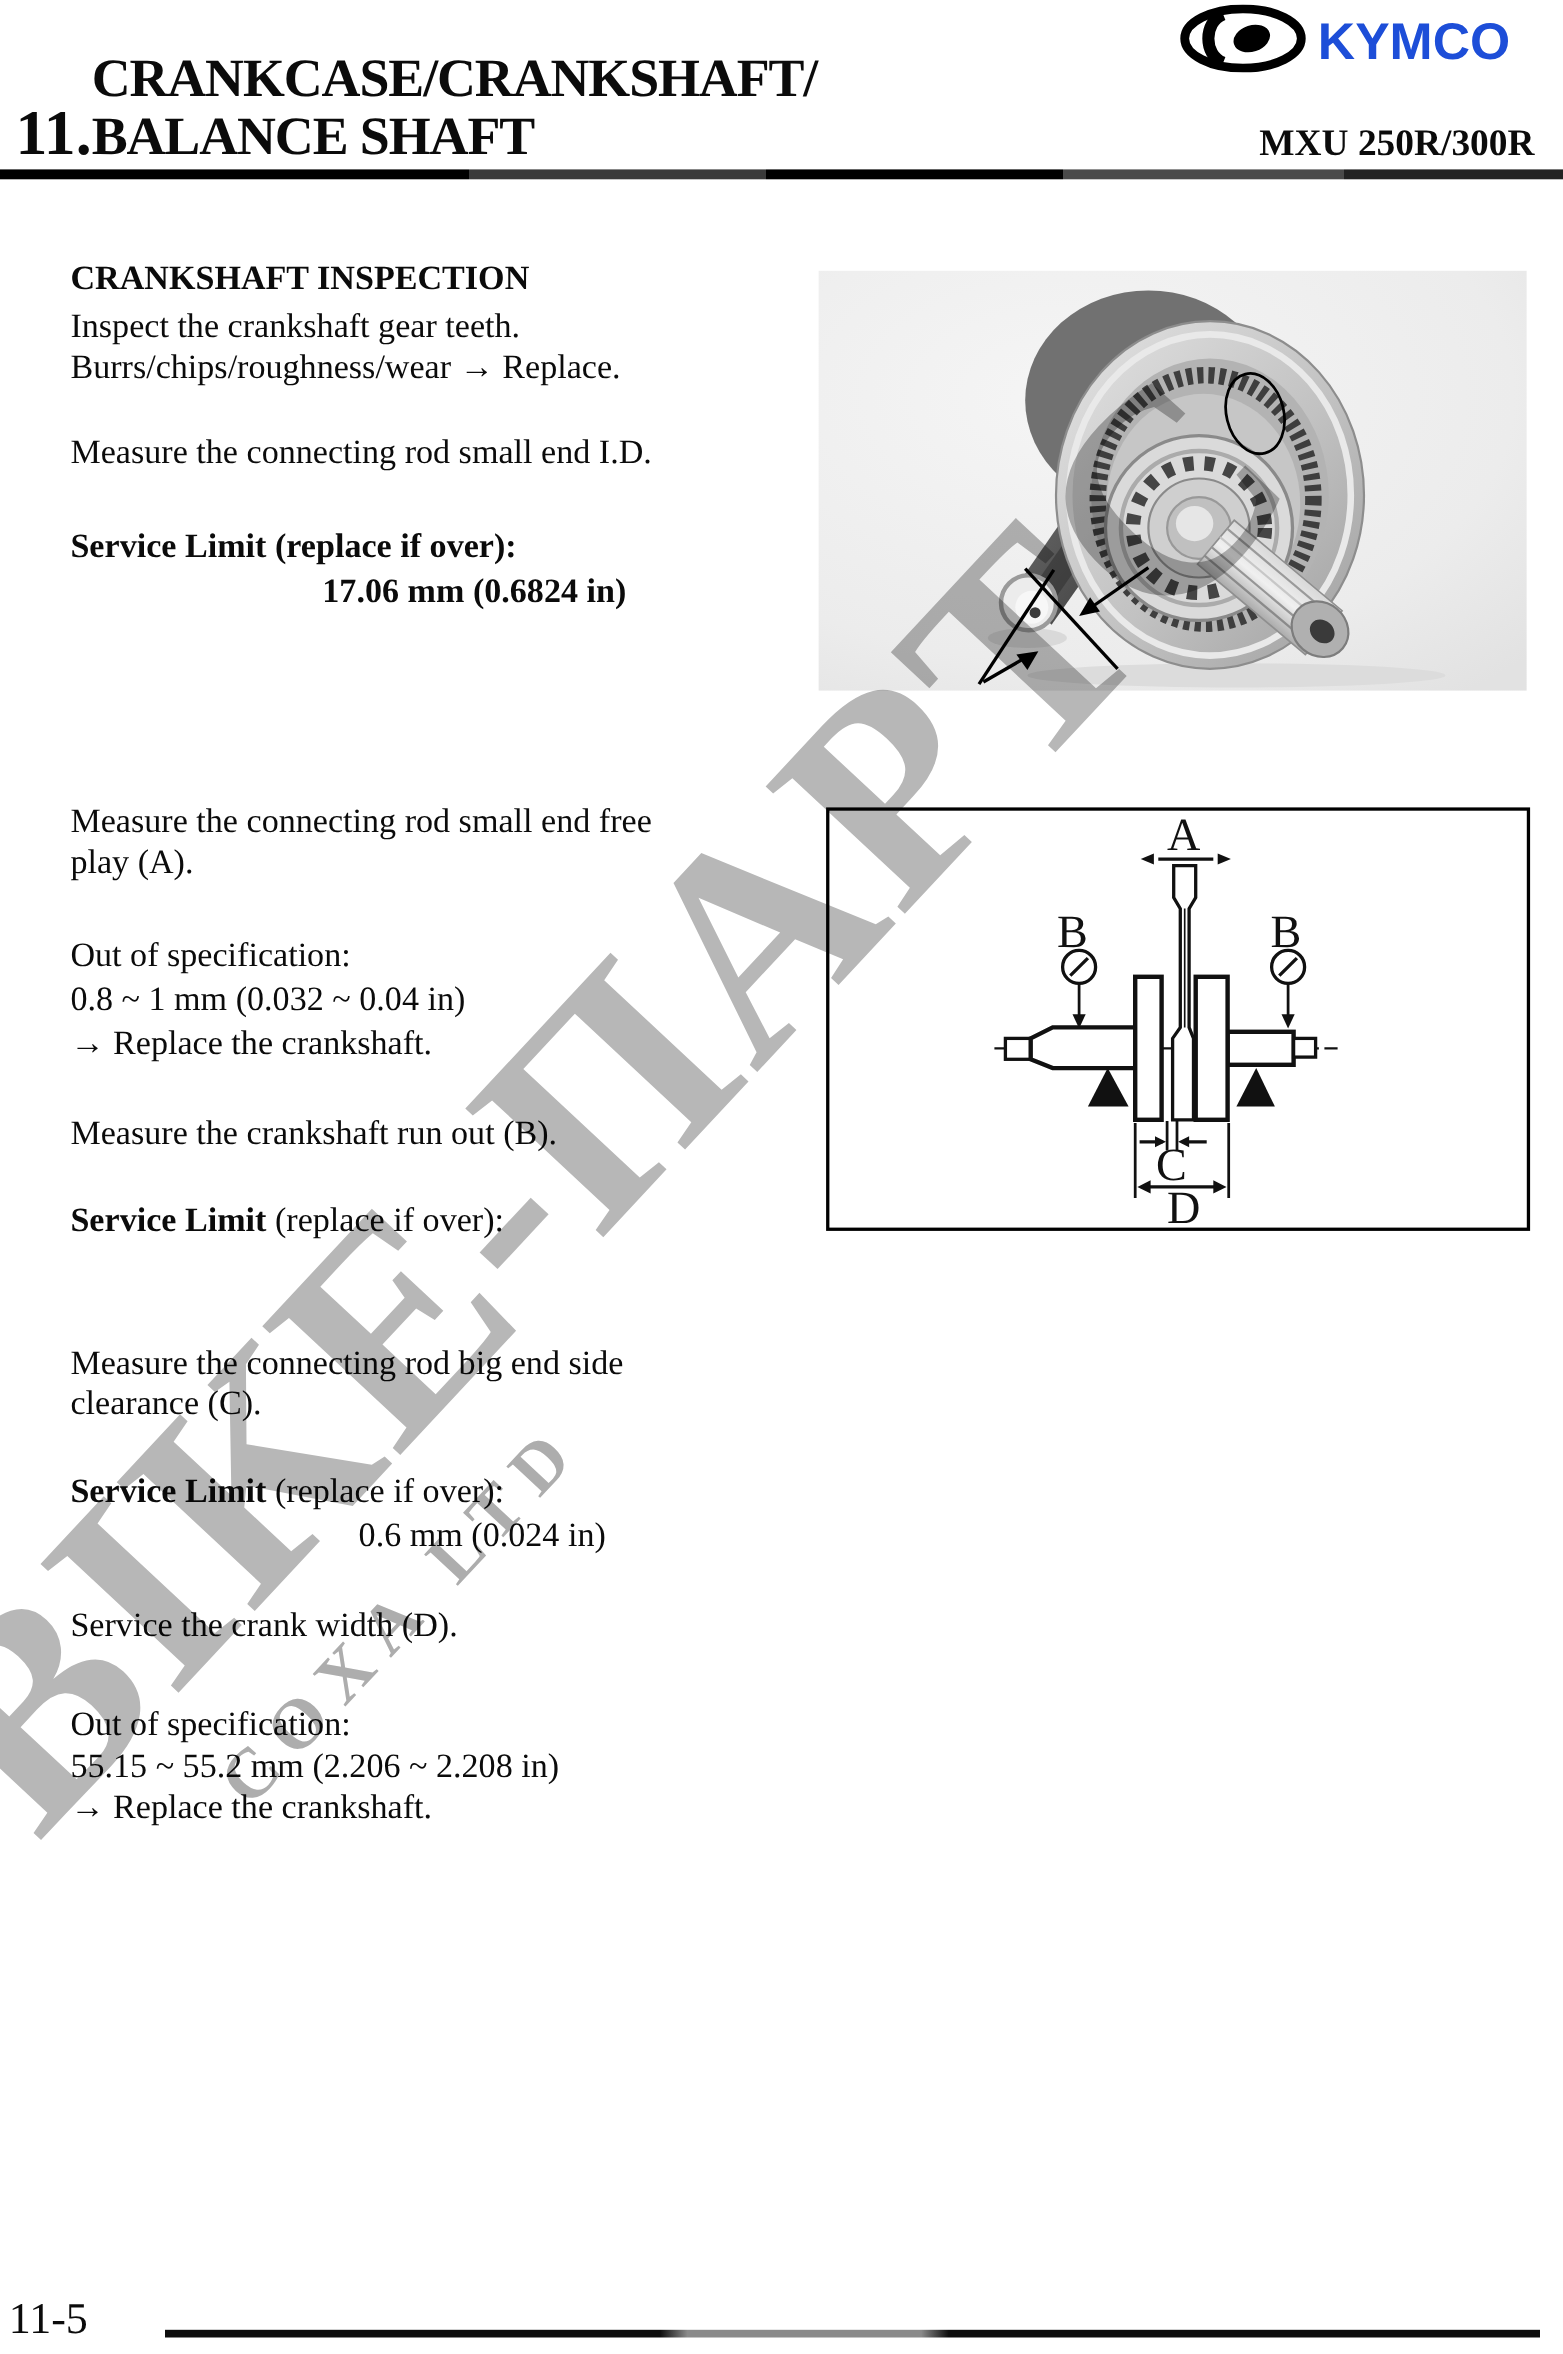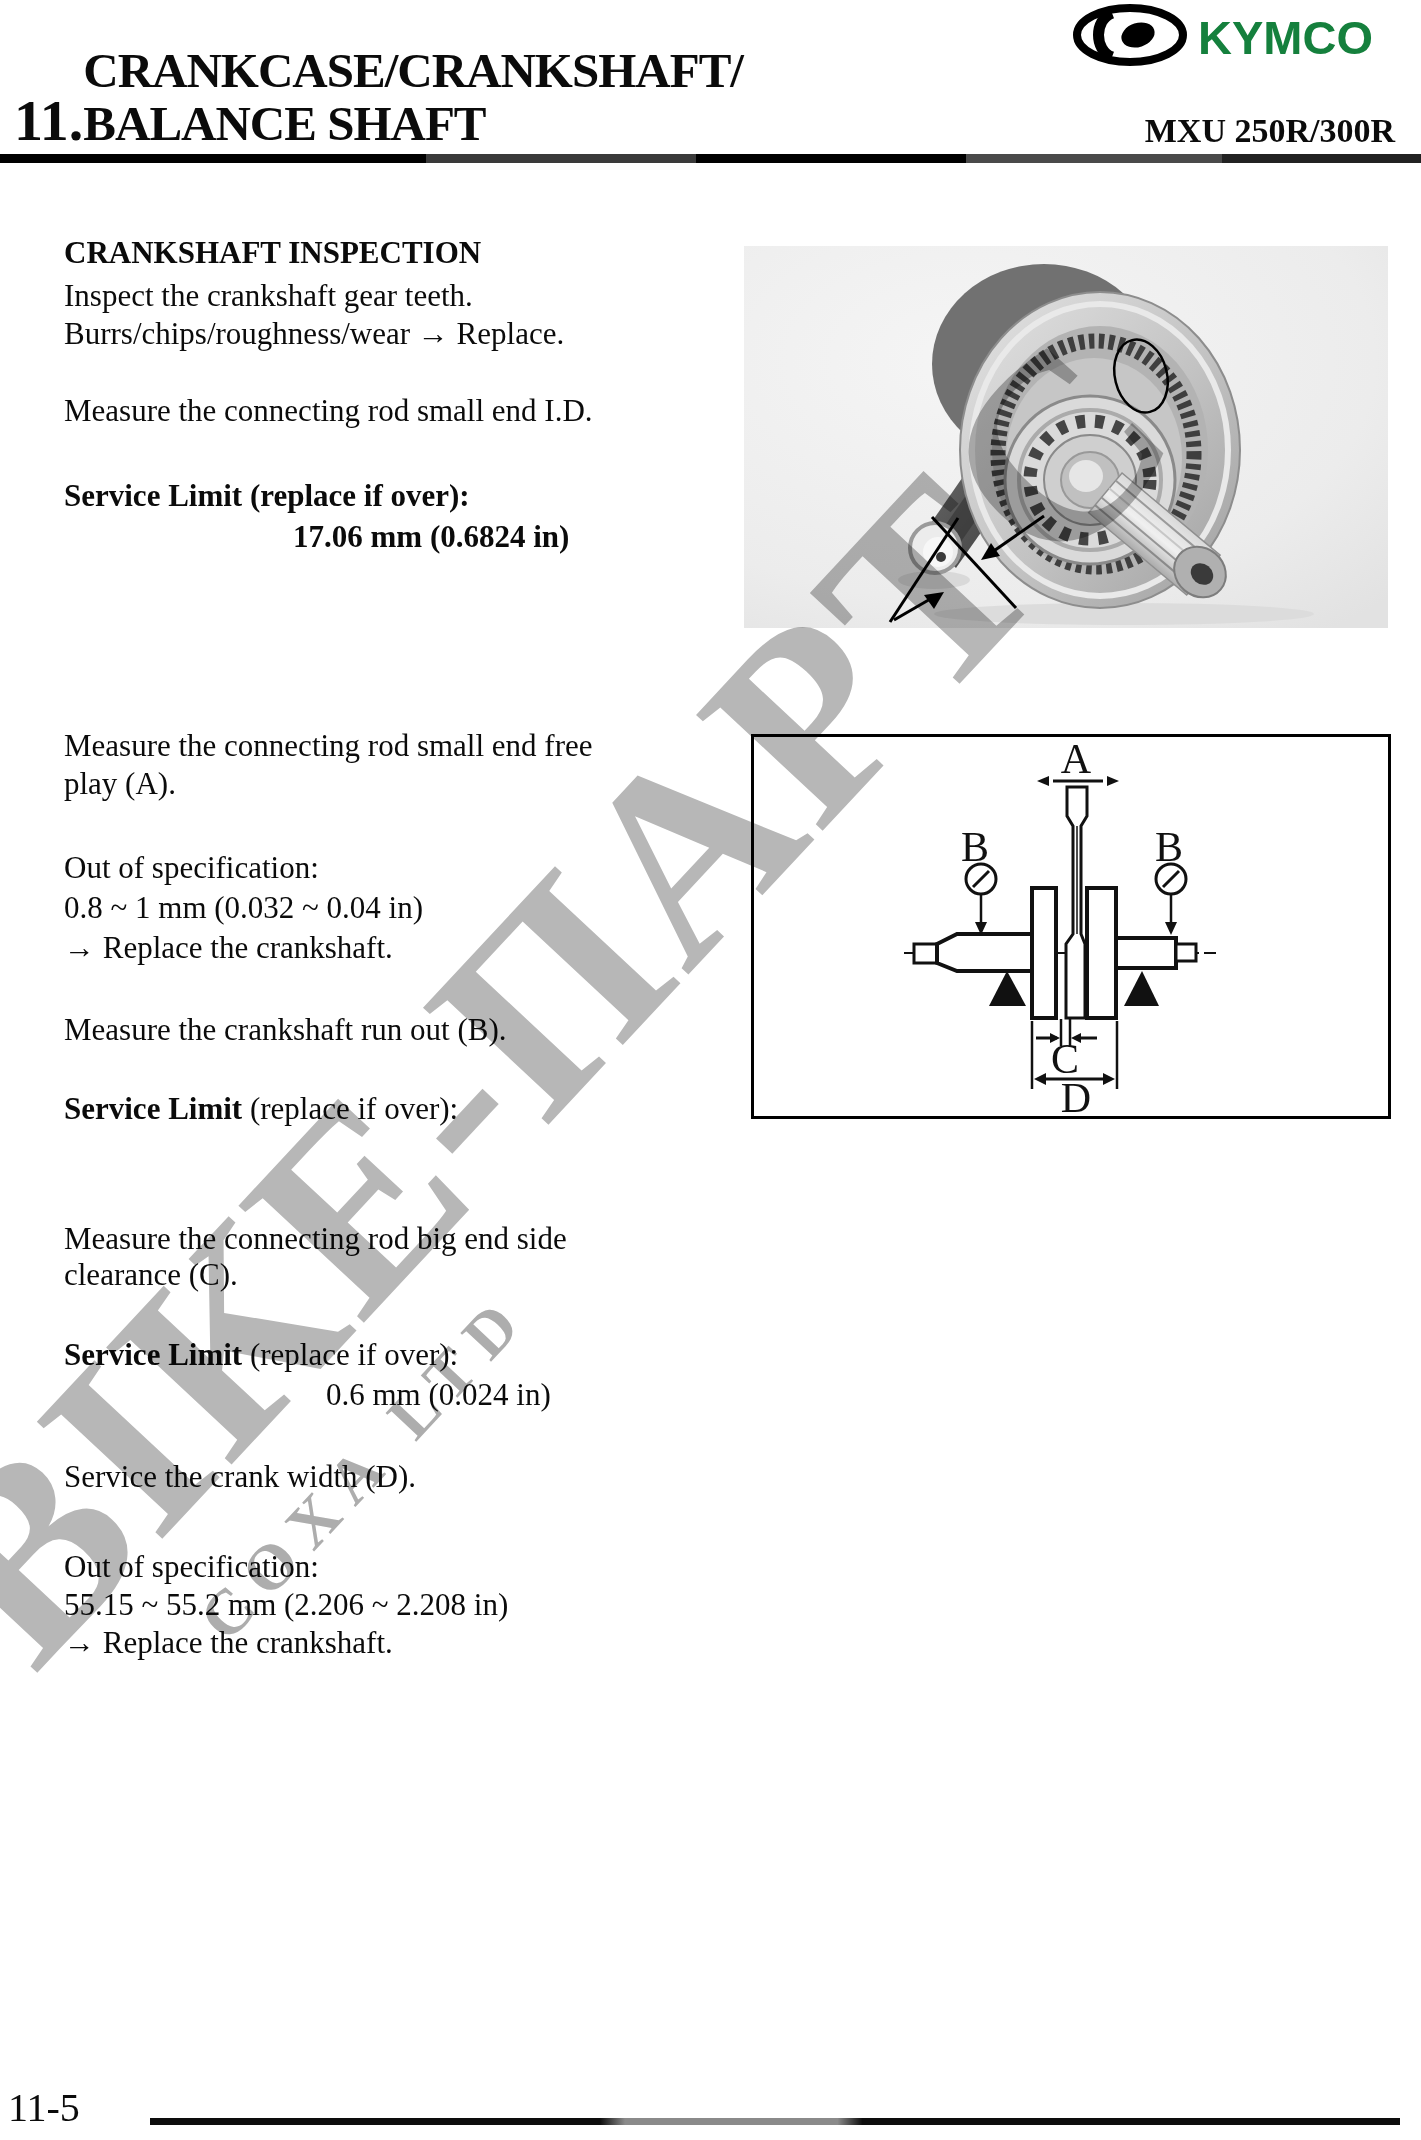--- a/index.html
+++ b/index.html
@@ -7,21 +7,21 @@
     position:relative;width:1421px;height:2140px;background:#ffffff;
     overflow:hidden;font-family:"Liberation Serif",serif;color:#0b0b0b;
     margin:0 auto;
   }
   
   #chapter-title{position:absolute;left:14px;top:44px;white-space:nowrap;}
   #chapter-title .num{font-size:58px;font-weight:bold;vertical-align:baseline;}
   #chapter-title .lines{display:inline-block;vertical-align:baseline;}
   #chapter-title .l1,#chapter-title .l2{font-size:49px;font-weight:bold;line-height:53px;letter-spacing:-1px;}
   #brand{position:absolute;left:1072px;top:4px;display:flex;align-items:center;gap:8px;}
-  #brand .brand-name{font-family:"Liberation Sans",sans-serif;font-weight:bold;font-size:47px;letter-spacing:0px;color:#15803d;}
+  #brand .brand-name{font-family:"Liberation Sans",sans-serif;font-weight:bold;font-size:47px;letter-spacing:0px;color:#1d4ed8;}
   #model{position:absolute;right:26px;top:112px;font-size:34px;font-weight:bold;}
   #header-rule{position:absolute;left:0;top:154px;width:1421px;height:9px;
     background:linear-gradient(90deg,#000 0 30%,#3a3a3a 30% 49%,#000 49% 68%,#4a4a4a 68% 86%,#222 86% 100%);}
   
   .wm{position:absolute;pointer-events:none;mix-blend-mode:multiply;color:#b7b7b7;
       font-weight:bold;white-space:nowrap;line-height:1;z-index:6;}
   #watermark-main{left:-30px;top:1485px;font-size:262px;letter-spacing:4px;
       transform:rotate(-47deg);transform-origin:0 50%;}
   #watermark-sub{left:212px;top:1598px;font-size:64px;letter-spacing:15px;color:#adadad;
       transform:rotate(-47deg);transform-origin:0 50%;}

